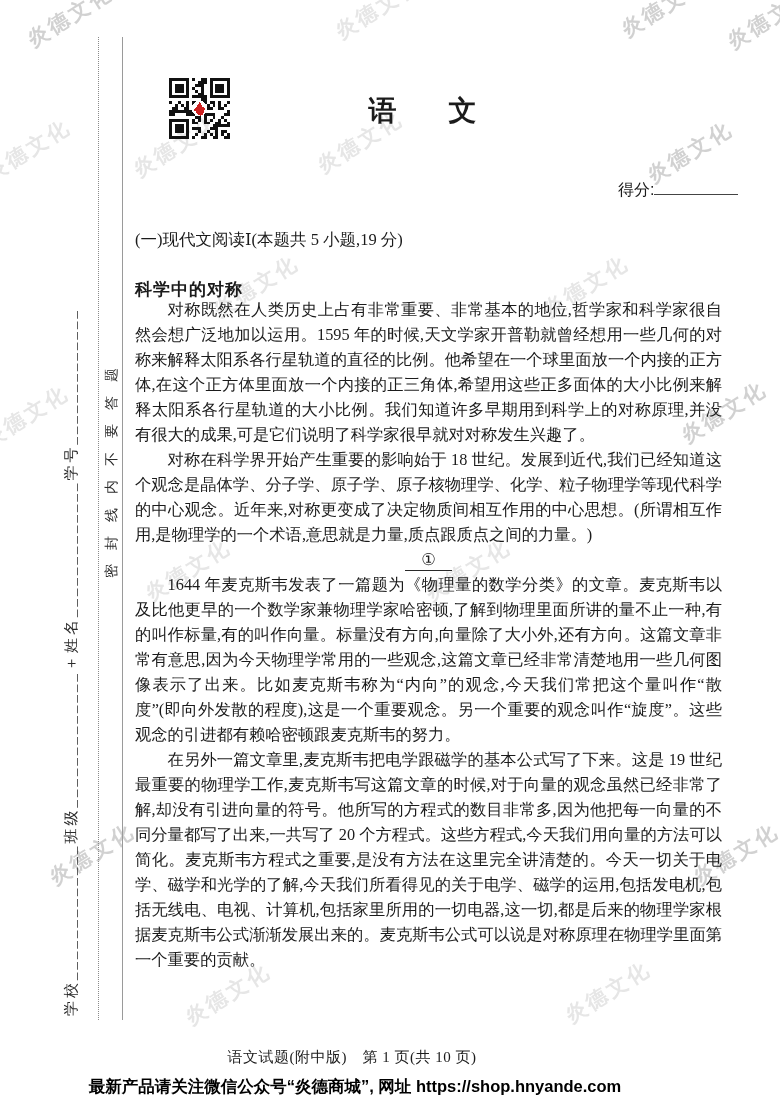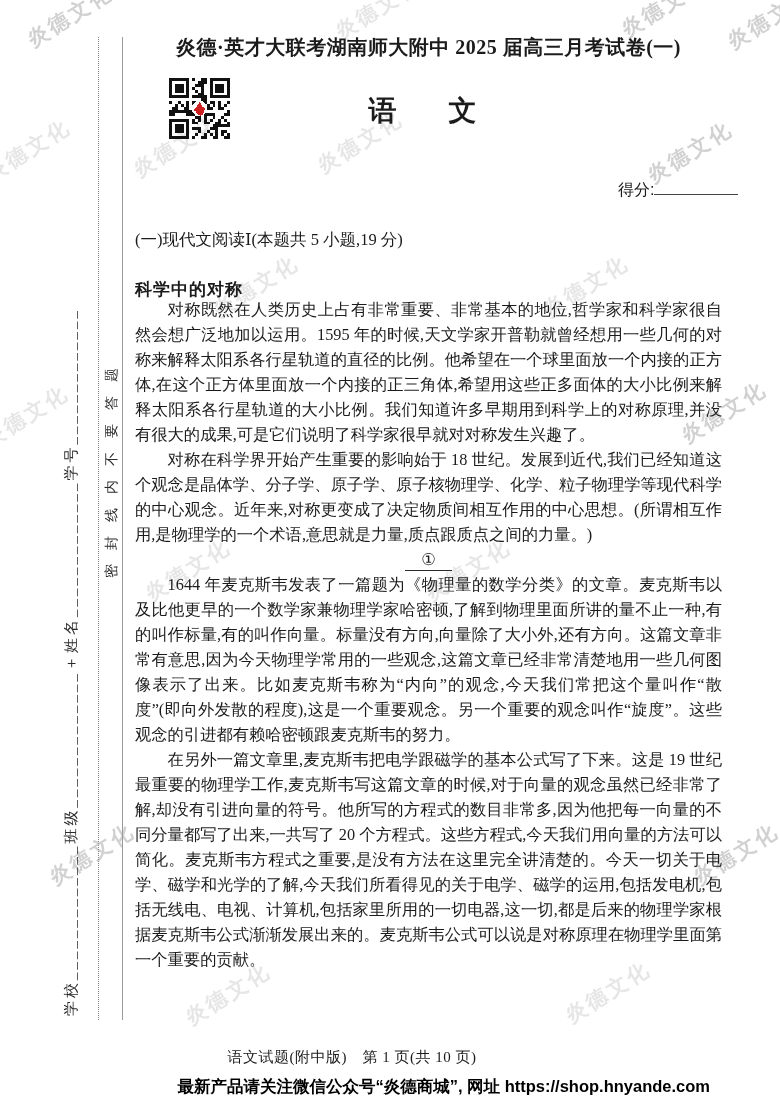--- a/index.html
+++ b/index.html
@@ -43,21 +43,21 @@
     font-family:"Liberation Sans","DejaVu Sans",sans-serif; letter-spacing:1px;}
   
   .essay{top:297px;}
   .essay p{margin:0; font-size:16.3px; line-height:25px; text-align:justify; text-indent:2em;}
   .num-blank{display:inline-block; min-width:54px; text-align:center; text-indent:0;
     border-bottom:1px solid #2a2a2a; line-height:19px;}
   .marker-line{line-height:25px; text-align:center; font-size:16.3px;}
   .marker-line .u{display:inline-block; padding:0 16px; border-bottom:1px solid #2a2a2a; line-height:21px;}
   
   .page-footer{top:1048px; left:0; width:704px; text-align:center; font-size:15px; letter-spacing:.5px;}
-  .promo-footer{top:1076px; left:0; width:710px; text-align:right; font-size:16.5px; font-weight:bold;
+  .promo-footer{top:1076px; left:0; width:710px; text-align:center; font-size:16.5px; font-weight:bold;
     color:#000; font-family:"Liberation Sans","DejaVu Sans",sans-serif;}
 </style>
 </head>
 <body>
 
 <div class="page">
 
   <div class="wm strong" style="left:22px;top:2px">炎德文化</div>
   <div class="wm faint" style="left:330px;top:-6px">炎德文化</div>
   <div class="wm strong" style="left:616px;top:-8px">炎德文化</div>
@@ -75,21 +75,20 @@
   <div class="wm strong" style="left:44px;top:840px">炎德文化</div>
   <div class="wm strong" style="left:688px;top:840px">炎德文化</div>
   <div class="wm faint" style="left:180px;top:980px">炎德文化</div>
   <div class="wm faint" style="left:560px;top:978px">炎德文化</div>
 
   <div class="rotline student-info" style="left:62px;top:1016px">学校_____________班级_____________＋姓名_____________学号_____________</div>
   <div class="vline dotted"></div>
   <div class="rotline seal-text" style="left:103px;top:578px">密封线内不要答题</div>
   <div class="vline solid"></div>
 
-  <div class="content exam-title">炎德·英才大联考湖南师大附中 2025 届高三月考试卷(一)</div>
 
   <div class="qr">
     <svg viewBox="0 0 21 21" fill="#111111">
         <rect x="0" y="0" width="1" height="1"></rect>
         <rect x="1" y="0" width="1" height="1"></rect>
         <rect x="2" y="0" width="1" height="1"></rect>
         <rect x="3" y="0" width="1" height="1"></rect>
         <rect x="4" y="0" width="1" height="1"></rect>
         <rect x="5" y="0" width="1" height="1"></rect>
         <rect x="6" y="0" width="1" height="1"></rect>

